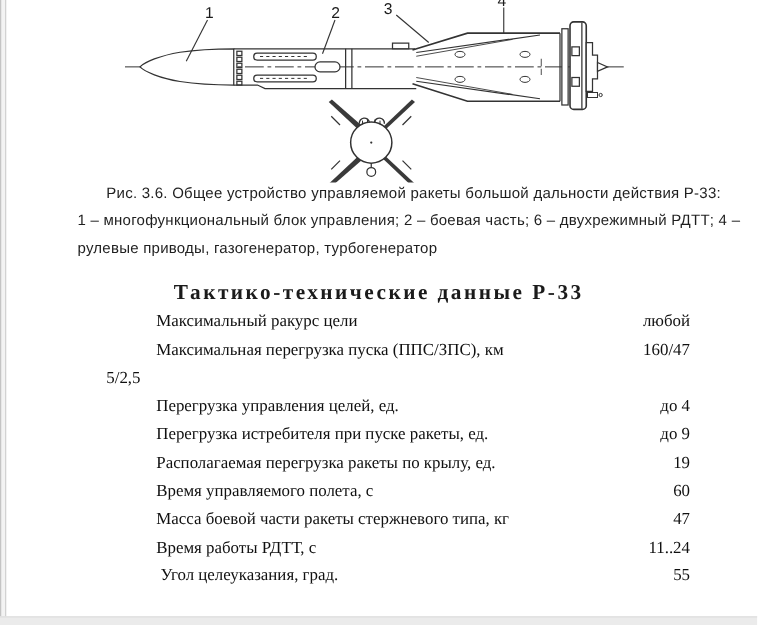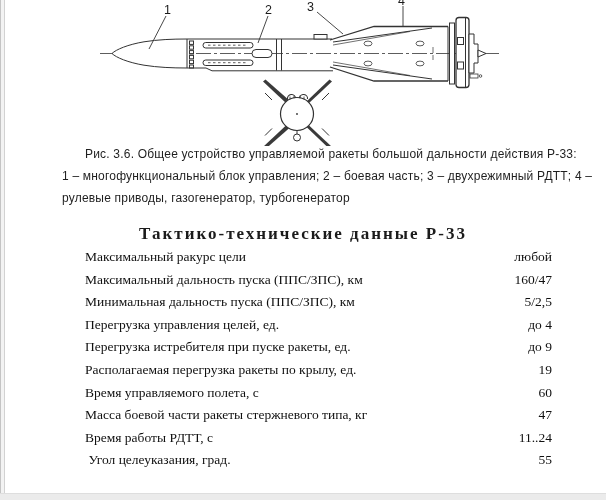--- a/index.html
+++ b/index.html
@@ -36,21 +36,21 @@
     font-size:17px; font-weight:bold; letter-spacing:2px; color:#1b1b1b;
     white-space:nowrap;
   }
   #spec-table {
     position:absolute; left:85px; top:249px; width:467px;
   }
   .spec-row {
     display:flex; justify-content:space-between; align-items:baseline;
     height:22.6px; font-size:13.5px; color:#101010;
   }
-  .spec-label { white-space:pre; }
+  .spec-label { white-space:pre;margin-left:40px; }
   .spec-value { white-space:pre; text-align:right; }
 </style>
 </head>
 <body>
 
 <div id="page">
 
   <div id="edge-left"></div>
 
   <svg id="diagram" viewBox="0 0 606 146" fill="none" stroke="#333" stroke-width="1">
@@ -140,36 +140,35 @@
       <path d="M403,6 V27"></path>
     </g>
 
     <text class="callout-text" x="164" y="14" stroke="none" fill="#1b1b1b">1</text>
     <text class="callout-text" x="265" y="14" stroke="none" fill="#1b1b1b">2</text>
     <text class="callout-text" x="307" y="11" stroke="none" fill="#1b1b1b">3</text>
     <text class="callout-text" x="398" y="5" stroke="none" fill="#1b1b1b">4</text>
   </svg>
 
   <div id="caption-line1" class="caption-line">Рис. 3.6. Общее устройство управляемой ракеты большой дальности действия Р-33:</div>
-  <div id="caption-line2" class="caption-line">1 – многофункциональный блок управления; 2 – боевая часть; 3 – двухрежимный РДТТ; 4 –</div>
+  <div id="caption-line2" class="caption-line">1 – многофункциональный блок управления; 2 – боевая часть; 6 – двухрежимный РДТТ; 4 –</div>
   <div id="caption-line3" class="caption-line">рулевые приводы, газогенератор, турбогенератор</div>
 
   <div id="section-heading">Тактико-технические данные Р-33</div>
 
   <div id="spec-table">
     <div class="spec-row">
       <span class="spec-label">Максимальный ракурс цели</span>
       <span class="spec-value">любой</span>
     </div>
     <div class="spec-row">
-      <span class="spec-label">Максимальный дальность пуска (ППС/ЗПС), км</span>
+      <span class="spec-label">Максимальная перегрузка пуска (ППС/ЗПС), км</span>
       <span class="spec-value">160/47</span>
     </div>
     <div class="spec-row">
-      <span class="spec-label">Минимальная дальность пуска (ППС/ЗПС), км</span>
       <span class="spec-value">5/2,5</span>
     </div>
     <div class="spec-row">
       <span class="spec-label">Перегрузка управления целей, ед.</span>
       <span class="spec-value">до 4</span>
     </div>
     <div class="spec-row">
       <span class="spec-label">Перегрузка истребителя при пуске ракеты, ед.</span>
       <span class="spec-value">до 9</span>
     </div>

